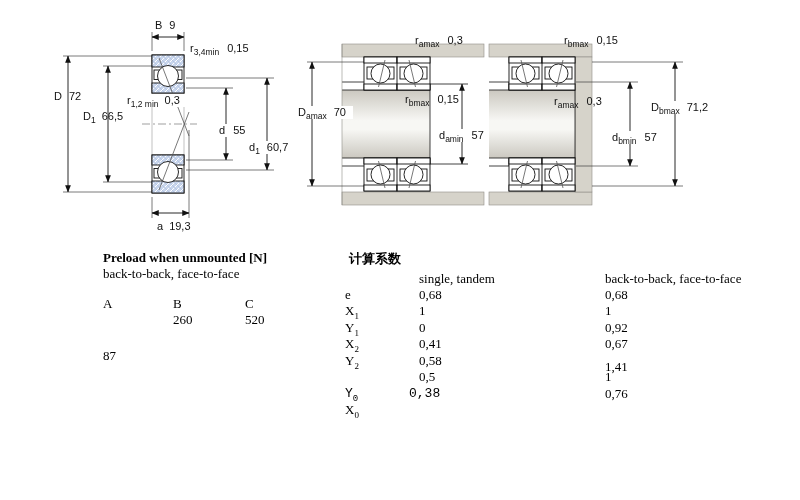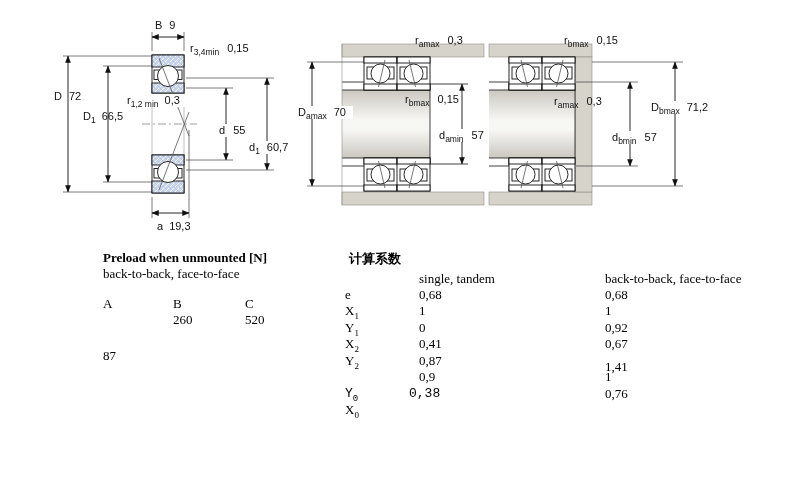--- a/index.html
+++ b/index.html
@@ -263,25 +263,25 @@
 
     <div class="abs" style="left:345px;top:320px;"><span>Y</span><sub class="fsub">1</sub></div>
     <div class="abs" style="left:419px;top:320px;">0</div>
     <div class="abs" style="left:605px;top:320px;">0,92</div>
 
     <div class="abs" style="left:345px;top:336px;"><span>X</span><sub class="fsub">2</sub></div>
     <div class="abs" style="left:419px;top:336px;">0,41</div>
     <div class="abs" style="left:605px;top:336px;">0,67</div>
 
     <div class="abs" style="left:345px;top:353px;font-family:Liberation Serif, serif;"><span>Y</span><sub class="fsub">2</sub></div>
-    <div class="abs" style="left:419px;top:353px;">0,87</div>
+    <div class="abs" style="left:419px;top:353px;">0,58</div>
     <div class="abs" style="left:605px;top:359px;">1,41</div>
 
     <div class="abs" style="left:345px;top:369px;margin-top:33px;"><span>X</span><sub class="fsub">0</sub></div>
-    <div class="abs" style="left:419px;top:369px;">0,9</div>
+    <div class="abs" style="left:419px;top:369px;">0,5</div>
     <div class="abs" style="left:605px;top:369px;">1</div>
 
     <div class="abs" style="left:345px;top:386px;font-family:Liberation Mono, monospace;"><span>Y</span><sub class="fsub">0</sub></div>
     <div class="abs" style="left:409px;top:386px;font-family:Liberation Mono, monospace;">0,38</div>
     <div class="abs" style="left:605px;top:386px;">0,76</div>
   </div>
 
 </div>
 </div>
 

